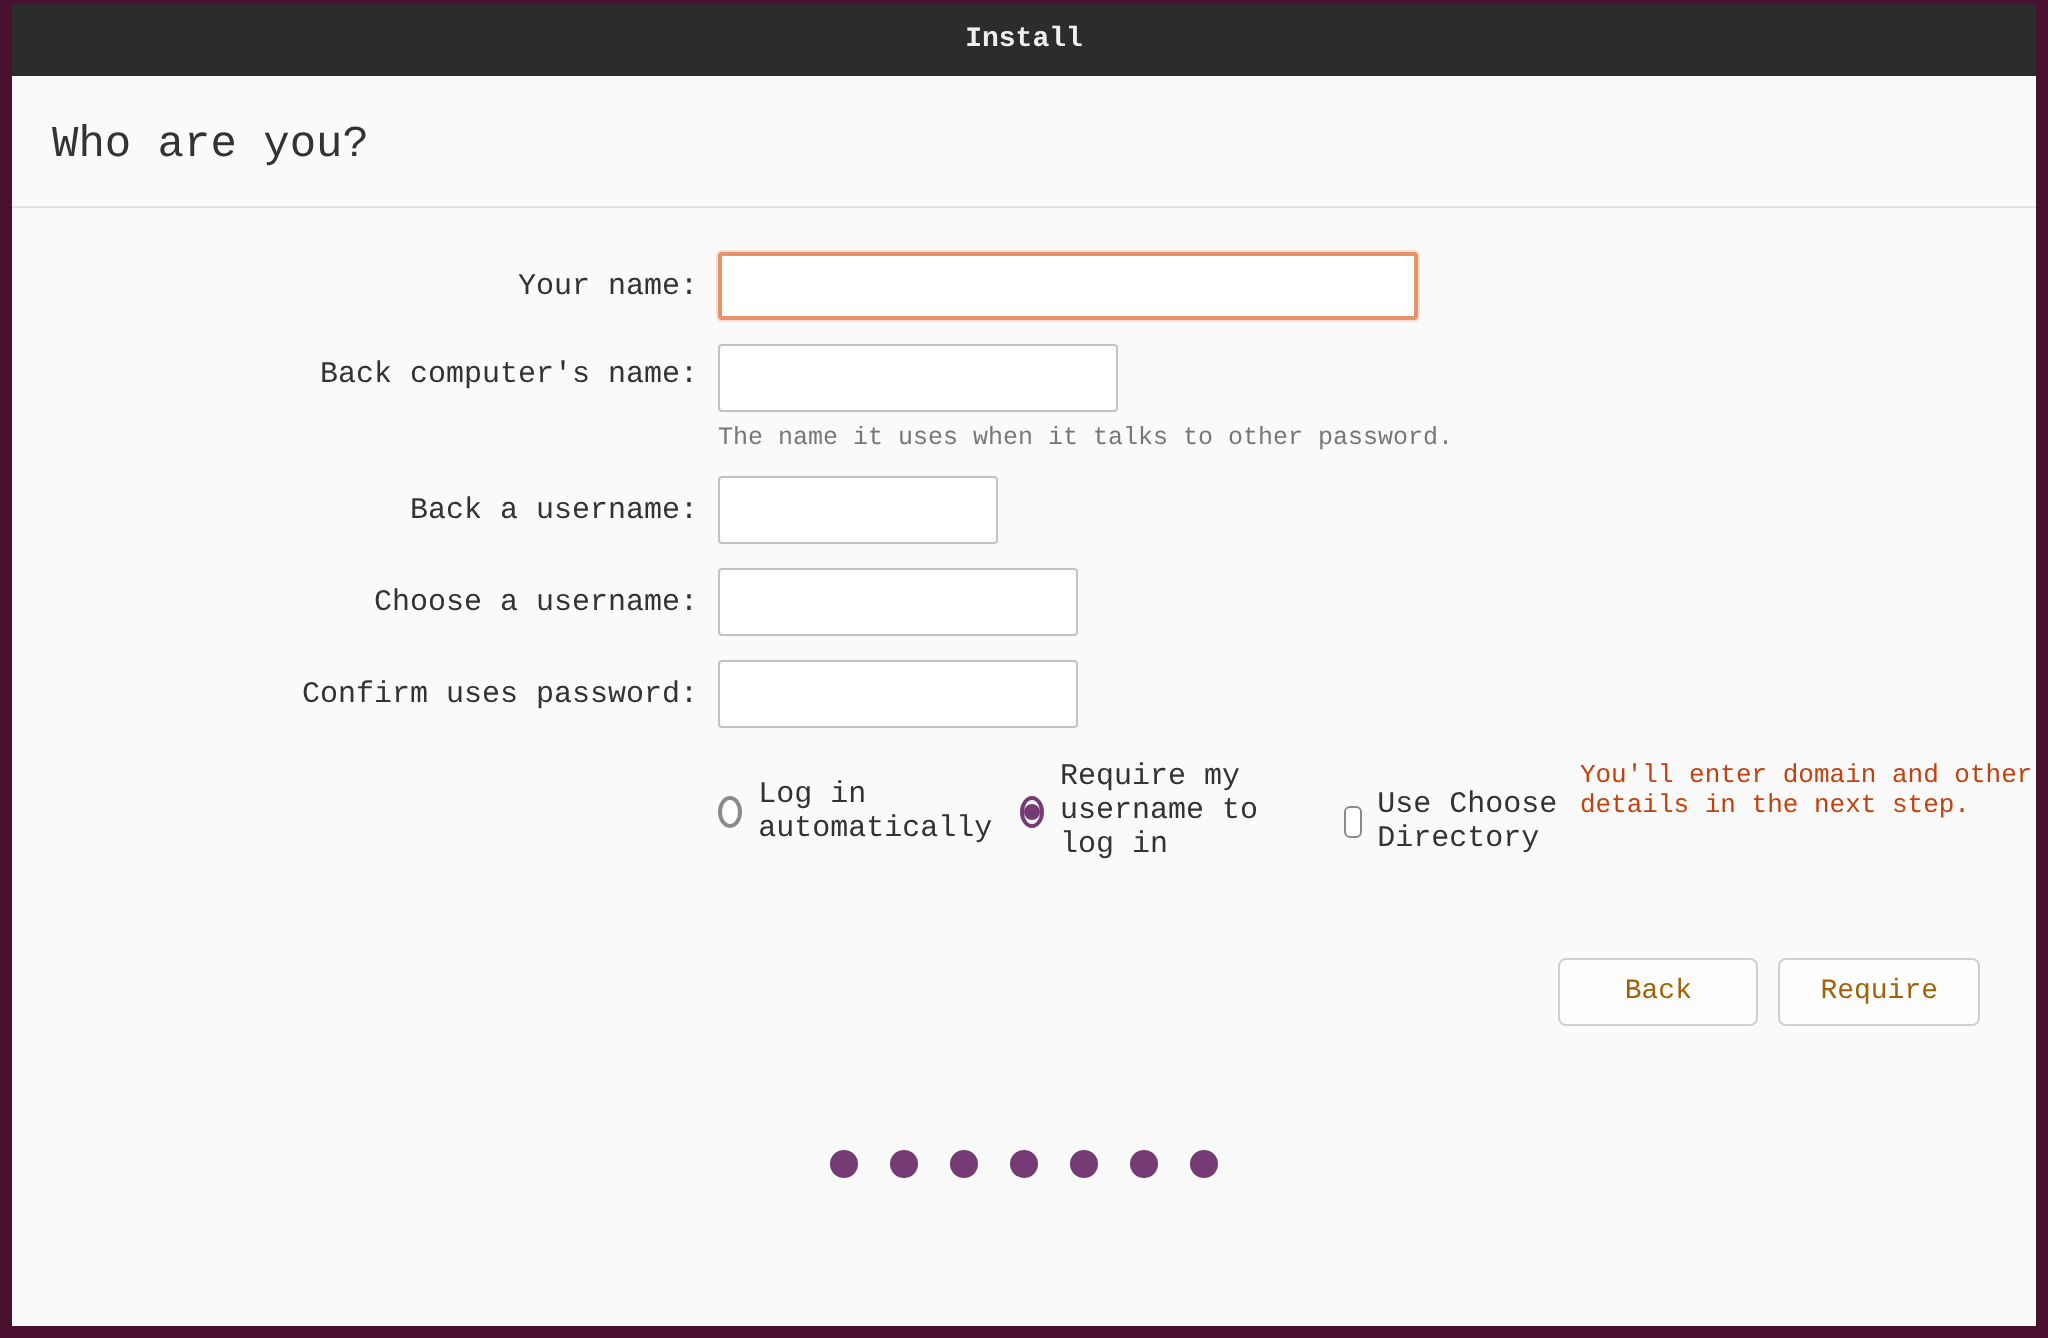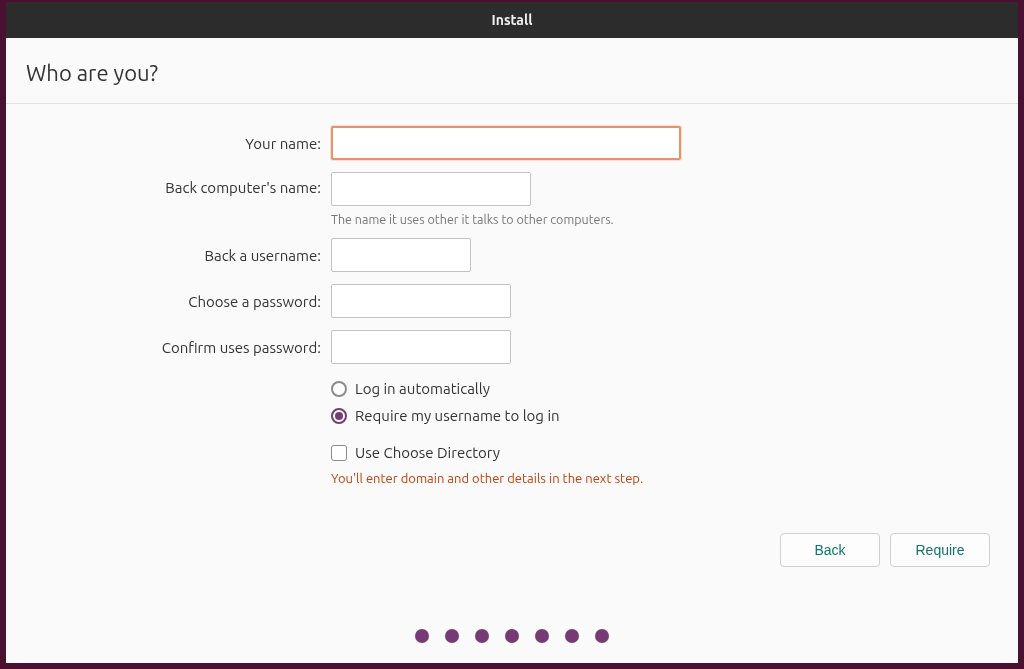--- a/index.html
+++ b/index.html
@@ -1,18 +1,19 @@
 <!DOCTYPE html>
 <html><head>
   <meta charset="utf-8">
   <style>
     * {
       box-sizing: border-box;
       margin: 0;
       padding: 0;
+      font-family: Liberation Mono, monospace;
     }
     body {
       font-family: Ubuntu, "Segoe UI", Arial, sans-serif;
       background: #4a1030;
       width: 1024px;
       height: 669px;
       overflow: hidden;
     }
     .window {
       position: absolute;
@@ -41,20 +42,21 @@
       color: #333;
     }
     .separator {
       border-bottom: 1px solid #e2e2e2;
     }
     .form-area {
       padding-top: 22px;
       display: flex;
       flex-direction: column;
       gap: 12px;
+      margin-left: 28px;
     }
     .form-row {
       display: flex;
       align-items: center;
     }
     .label-col {
       width: 325px;
       text-align: right;
       padding-right: 10px;
       font-size: 15px;
@@ -121,36 +123,35 @@
     .checkbox-box {
       width: 16px;
       height: 16px;
       border: 1.5px solid #8b8b8b;
       border-radius: 3px;
       background: #fff;
     }
     .option-stack {
       margin-left: 325px;
       display: flex;
-      flex-direction: column;
       gap: 10px;
       margin-top: 4px;
     }
     .option-gap-above { margin-top: 10px; }
     .button-row {
       display: flex;
       justify-content: flex-end;
       gap: 10px;
       padding: 48px 28px 0 0;
     }
     .btn {
       min-width: 100px;
       padding: 8px 20px;
       font-size: 14px;
-      color: #0f766e;
+      color: #a16207;
       background: #fdfdfd;
       border: 1px solid #d0d0d0;
       border-radius: 4px;
       cursor: pointer;
       text-align: center;
     }
     .dots {
       margin-top: 62px;
       display: flex;
       justify-content: center;
@@ -183,33 +184,33 @@
       <div class="label-col">Your name:</div>
       <div class="input-col">
         <input type="text" class="input-name" value="" style="">
       </div>
     </div>
 
     <div class="form-row" style="align-items:flex-start;">
       <div class="label-col" style="padding-top:7px;">Back computer's name:</div>
       <div class="input-col">
         <input type="text" class="input-computer" value="" style="">
-        <div class="hint">The name it uses other it talks to other computers.</div>
+        <div class="hint">The name it uses when it talks to other password.</div>
       </div>
     </div>
 
     <div class="form-row">
       <div class="label-col">Back a username:</div>
       <div class="input-col">
         <input type="text" class="input-username" value="" style="">
       </div>
     </div>
 
     <div class="form-row">
-      <div class="label-col">Choose a password:</div>
+      <div class="label-col">Choose a username:</div>
       <div class="input-col">
         <input type="password" class="input-password" value="" style="">
       </div>
     </div>
 
     <div class="form-row">
       <div class="label-col">Confirm uses password:</div>
       <div class="input-col">
         <input type="password" class="input-password" value="" style="">
       </div>

